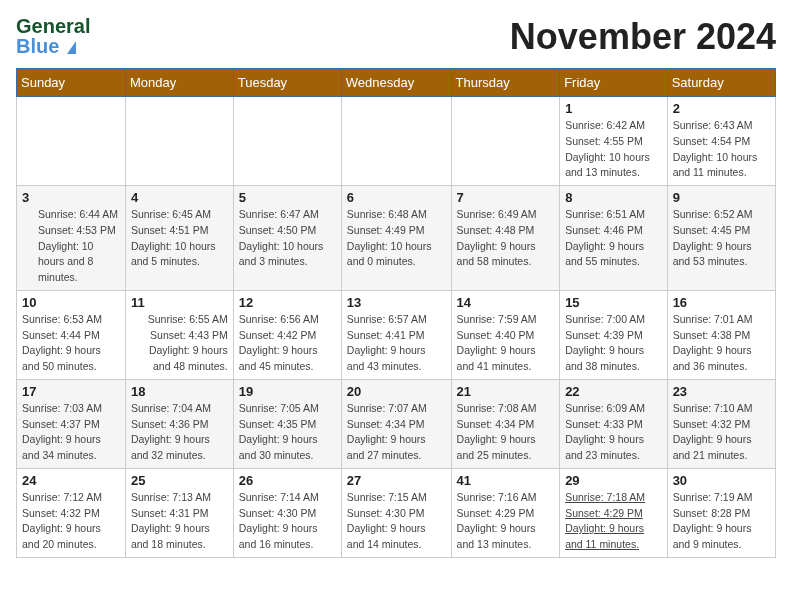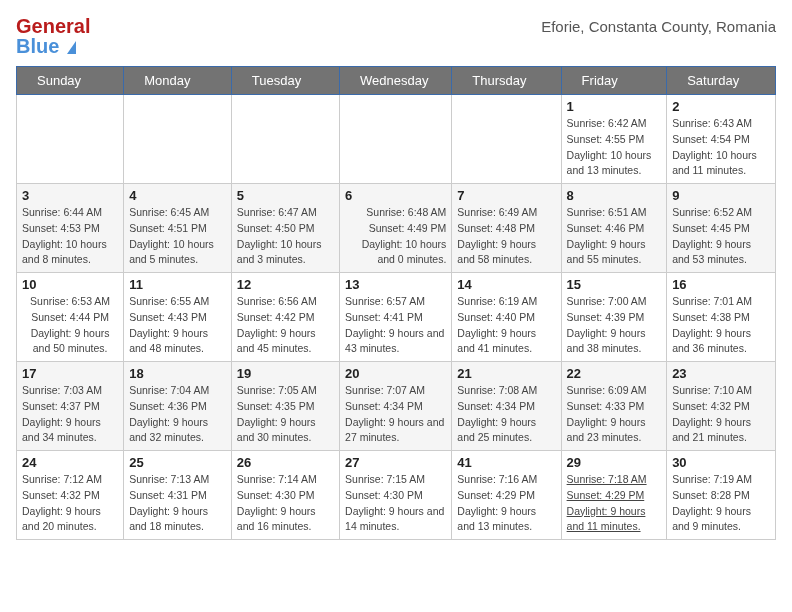--- a/index.html
+++ b/index.html
@@ -28,23 +28,23 @@
       font-size: 15px;
       color: #555;
       margin-top: 2px;
     }
     .calendar-table {
       width: 100%;
       border-collapse: collapse;
       font-size: 11px;
     }
     .calendar-table th {
-      background: #737373;
+      background: #a16207;
       color: #fff;
-      padding: 6px 20px;
+      padding: 6px 4px;
       text-align: left;
       font-size: 13px;
       font-weight: normal;
       border: 1px solid #3a6aaa;
     }
     .calendar-table td {
       border: 1px solid #ccc;
       vertical-align: top;
       padding: 4px 5px;
       width: 113px;
@@ -75,21 +75,21 @@
       flex-direction: row;
       align-items: center;
     }
     .logo-text-wrap {
       display: flex;
       flex-direction: column;
     }
     .logo-general {
       font-size: 20px;
       font-weight: bold;
-      color: #b91c1c;
+      color: #14532d;
       line-height: 1;
     }
     .logo-blue-text {
       font-size: 20px;
       font-weight: bold;
       color: #4a90d9;
       line-height: 1;
     }
   </style>
 </head>
@@ -99,21 +99,21 @@
   <div class="logo-wrap">
     <div class="logo-text-wrap">
       <span class="logo-general">General</span>
       <span class="logo-blue-text">
         <span>Blue</span>
         <span style="display:inline-block;width:0;height:0;border-left:9px solid transparent;border-right:0px solid transparent;border-bottom:13px solid #4a90d9;vertical-align:middle;margin-left:2px;"></span>
       </span>
     </div>
   </div>
   <div class="title-area">
-    <div class="location-title">Eforie, Constanta County, Romania</div>
+    <div class="month-title">November 2024</div>
   </div>
 </div>
 
 <table class="calendar-table">
   <thead>
     <tr>
       <th>Sunday</th>
       <th>Monday</th>
       <th>Tuesday</th>
       <th>Wednesday</th>
@@ -138,39 +138,39 @@
         <td>
           <span class="day-number">2</span>
           <div class="day-info" style="white-space: pre-line;">Sunrise: 6:43 AM
 Sunset: 4:54 PM
 Daylight: 10 hours and 11 minutes.</div>
         </td>
       </tr>
       <tr>
         <td>
           <span class="day-number">3</span>
-          <div class="day-info" style="white-space: pre-line;">Sunrise: 6:44 AM
+          <div class="day-info" style="white-space: pre-line; margin-left: 16px;">Sunrise: 6:44 AM
 Sunset: 4:53 PM
 Daylight: 10 hours and 8 minutes.</div>
         </td>
         <td>
           <span class="day-number">4</span>
           <div class="day-info" style="white-space: pre-line;">Sunrise: 6:45 AM
 Sunset: 4:51 PM
 Daylight: 10 hours and 5 minutes.</div>
         </td>
         <td>
           <span class="day-number">5</span>
           <div class="day-info" style="white-space: pre-line;">Sunrise: 6:47 AM
 Sunset: 4:50 PM
 Daylight: 10 hours and 3 minutes.</div>
         </td>
         <td>
           <span class="day-number">6</span>
-          <div class="day-info" style="white-space: pre-line; text-align: right;">Sunrise: 6:48 AM
+          <div class="day-info" style="white-space: pre-line;">Sunrise: 6:48 AM
 Sunset: 4:49 PM
 Daylight: 10 hours and 0 minutes.</div>
         </td>
         <td>
           <span class="day-number">7</span>
           <div class="day-info" style="white-space: pre-line;">Sunrise: 6:49 AM
 Sunset: 4:48 PM
 Daylight: 9 hours and 58 minutes.</div>
         </td>
         <td>
@@ -182,45 +182,45 @@
         <td>
           <span class="day-number">9</span>
           <div class="day-info" style="white-space: pre-line;">Sunrise: 6:52 AM
 Sunset: 4:45 PM
 Daylight: 9 hours and 53 minutes.</div>
         </td>
       </tr>
       <tr>
         <td>
           <span class="day-number">10</span>
-          <div class="day-info" style="white-space: pre-line; text-align: center;">Sunrise: 6:53 AM
+          <div class="day-info" style="white-space: pre-line;">Sunrise: 6:53 AM
 Sunset: 4:44 PM
 Daylight: 9 hours and 50 minutes.</div>
         </td>
         <td>
           <span class="day-number">11</span>
-          <div class="day-info" style="white-space: pre-line;">Sunrise: 6:55 AM
+          <div class="day-info" style="white-space: pre-line; text-align: right;">Sunrise: 6:55 AM
 Sunset: 4:43 PM
 Daylight: 9 hours and 48 minutes.</div>
         </td>
         <td>
           <span class="day-number">12</span>
           <div class="day-info" style="white-space: pre-line;">Sunrise: 6:56 AM
 Sunset: 4:42 PM
 Daylight: 9 hours and 45 minutes.</div>
         </td>
         <td>
           <span class="day-number">13</span>
           <div class="day-info" style="white-space: pre-line;">Sunrise: 6:57 AM
 Sunset: 4:41 PM
 Daylight: 9 hours and 43 minutes.</div>
         </td>
         <td>
           <span class="day-number">14</span>
-          <div class="day-info" style="white-space: pre-line;">Sunrise: 6:19 AM
+          <div class="day-info" style="white-space: pre-line;">Sunrise: 7:59 AM
 Sunset: 4:40 PM
 Daylight: 9 hours and 41 minutes.</div>
         </td>
         <td>
           <span class="day-number">15</span>
           <div class="day-info" style="white-space: pre-line;">Sunrise: 7:00 AM
 Sunset: 4:39 PM
 Daylight: 9 hours and 38 minutes.</div>
         </td>
         <td>

